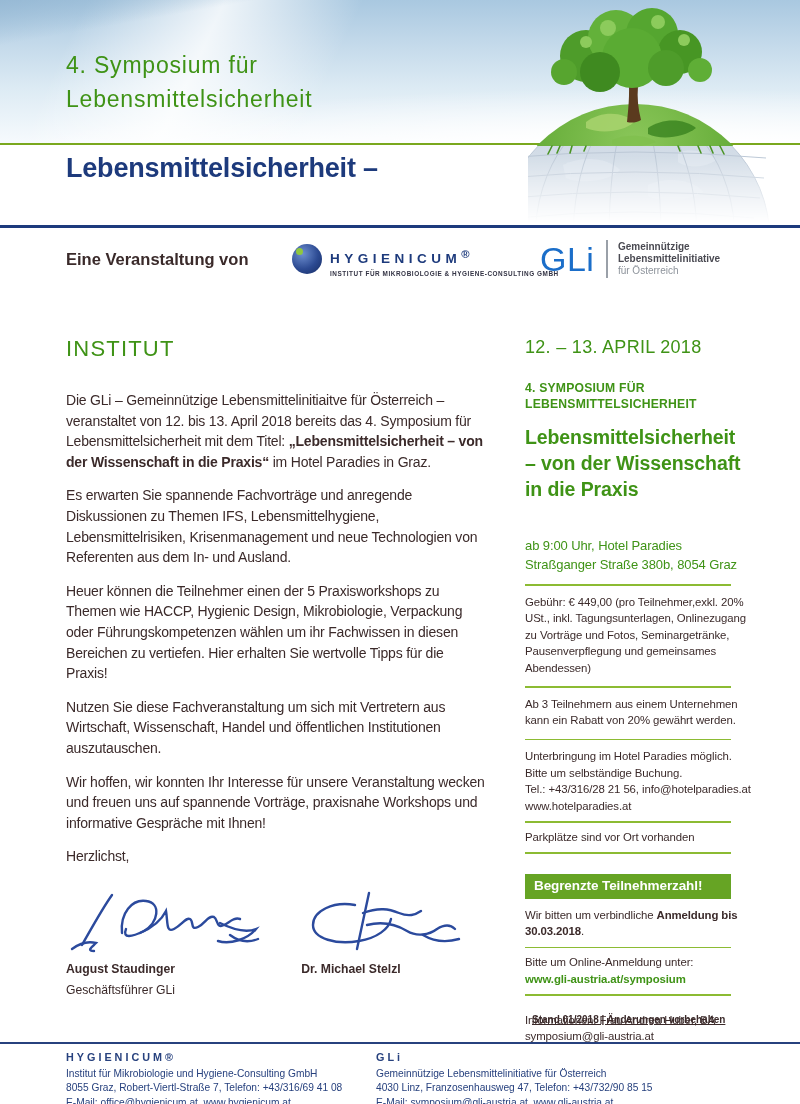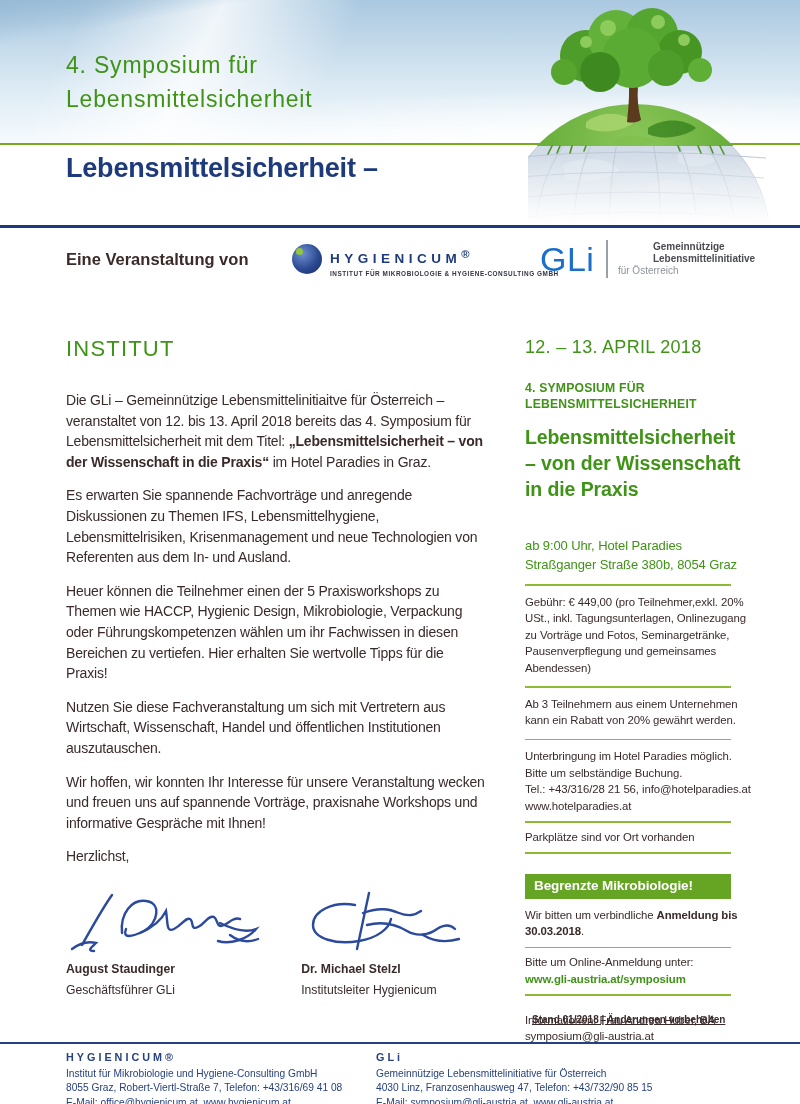--- a/index.html
+++ b/index.html
@@ -27,21 +27,21 @@
   .hyg-sphere{position:relative;width:30px;height:30px;border-radius:50%;flex:0 0 auto;
     background:radial-gradient(circle at 35% 32%, #6e8fd0 0%, #2c4a92 55%, #152a60 100%);}
   .hyg-dot{position:absolute;left:4px;top:4px;width:7px;height:7px;border-radius:50%;background:#8fc73e;}
   .hyg-text{margin-left:8px;padding-top:3px;}
   .hyg-name{font-size:13.5px;font-weight:700;letter-spacing:4.5px;color:#1d3a7c;white-space:nowrap;}
   .hyg-sub{font-size:6.4px;letter-spacing:0.55px;color:#333344;margin-top:3px;font-weight:700;white-space:nowrap;}
   .gli-logo{position:absolute;left:540px;top:240px;display:flex;align-items:center;}
   .gli-name{font-size:34px;line-height:36px;color:#1b6ec9;font-weight:400;letter-spacing:0.5px;}
   .gli-div{width:1.5px;height:38px;background:#9aa0a8;margin:0 10px 0 12px;}
   .gli-lines{font-size:10px;line-height:12px;}
-  .gli-l1,.gli-l2{font-weight:700;color:#4a4a52;margin-left:35px;}
+  .gli-l1,.gli-l2{font-weight:700;color:#4a4a52;}
   .gli-l3{color:#8d939b;}
 
   
   .left-col{position:absolute;left:66px;top:336px;width:420px;}
   .einladung{color:#3f9316;font-size:22px;letter-spacing:1.2px;font-weight:400;}
   .body-copy{margin-top:28px;font-size:14px;line-height:20.6px;letter-spacing:-0.2px;}
   .body-copy p{margin:0 0 13px 0;}
   .closing{margin-top:16px;}
   .sig-row{display:flex;margin-top:22px;}
   .sig-block{width:216px;}
@@ -219,21 +219,20 @@
         <svg width="170" height="66" viewBox="0 0 170 66">
           <g fill="none" stroke="#2b4a9d" stroke-width="2.4" stroke-linecap="round">
             <path d="M54,16 C32,12 12,22 12,36 C12,50 36,56 58,52 C76,49 88,40 90,30"></path>
             <path d="M68,4 C64,22 60,42 56,60"></path>
             <path d="M62,24 C78,18 88,20 98,24 C108,28 114,26 120,22"></path>
             <path d="M66,36 C82,32 96,36 106,42 C116,48 128,46 136,40 C144,35 150,36 154,40"></path>
             <path d="M122,46 C132,52 144,54 158,50"></path>
           </g>
         </svg>
         <div class="sig-name">Dr. Michael Stelzl</div>
-        <div class="sig-role">Institutsleiter Hygienicum</div>
       </div>
     </div>
   </div>
 
   <div class="right-col">
     <div class="r-date">12. – 13. APRIL 2018</div>
     <div class="r-kicker">
       <div>4. SYMPOSIUM FÜR</div>
       <div>LEBENSMITTELSICHERHEIT</div>
     </div>
@@ -253,21 +252,21 @@
     <hr class="rule">
     <div>
       <div class="nowrap">Unterbringung im Hotel Paradies möglich.</div>
       <div class="nowrap">Bitte um selbständige Buchung.</div>
       <div class="nowrap">Tel.: +43/316/28 21 56, info@hotelparadies.at</div>
       <div class="nowrap">www.hotelparadies.at</div>
     </div>
     <hr class="rule tight">
     <div>Parkplätze sind vor Ort vorhanden</div>
     <hr class="rule tight">
-    <div class="notice-box">Begrenzte Mikrobiologie!</div>
+    <div class="notice-box">Begrenzte Teilnehmerzahl!</div>
     <div class="register narrow"><span>Wir bitten um verbindliche </span><b>Anmeldung bis 30.03.2018</b><span>.</span></div>
     <hr class="rule tight">
     <div>Bitte um Online-Anmeldung unter:</div>
     <div class="link-green">www.gli-austria.at/symposium</div>
     <hr class="rule tight">
     <div class="info-block">
       <div>Informationen: Frau Andrea Huber, BA</div>
       <div>symposium@gli-austria.at</div>
     </div>
   </div>

